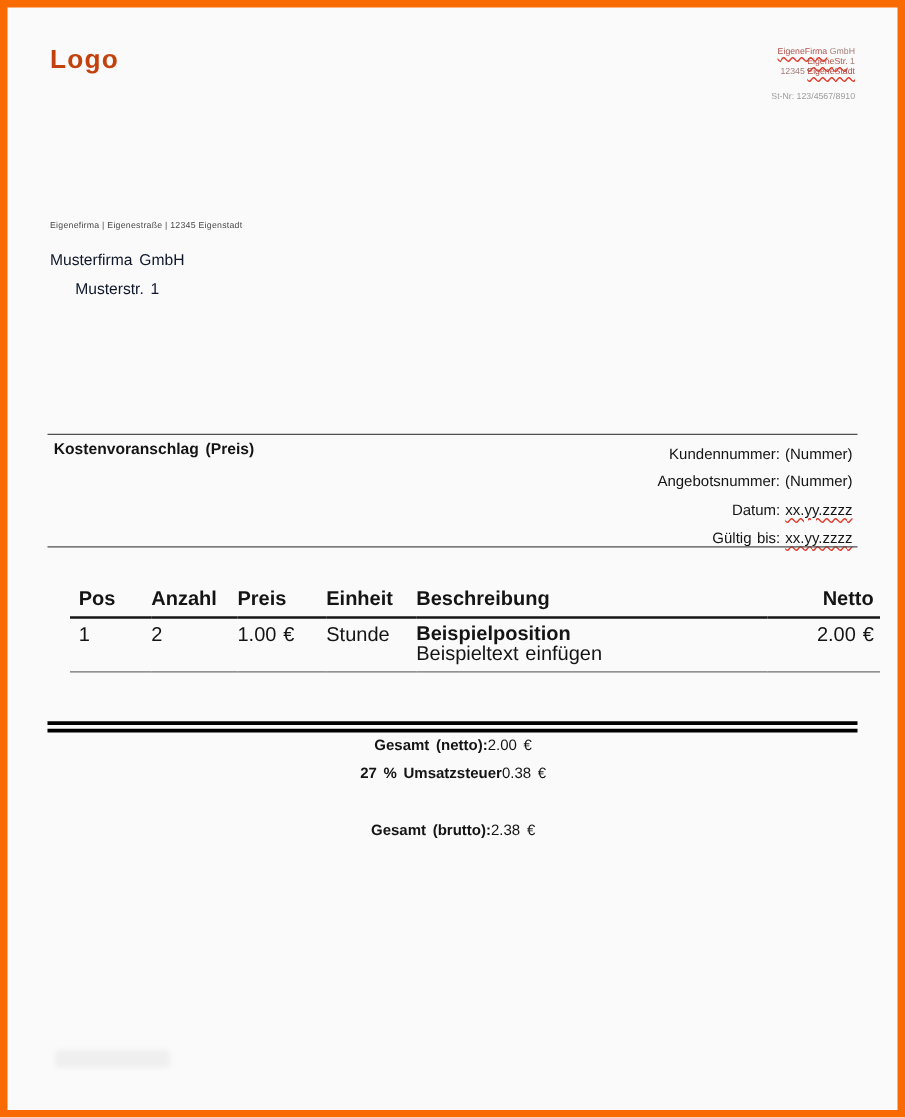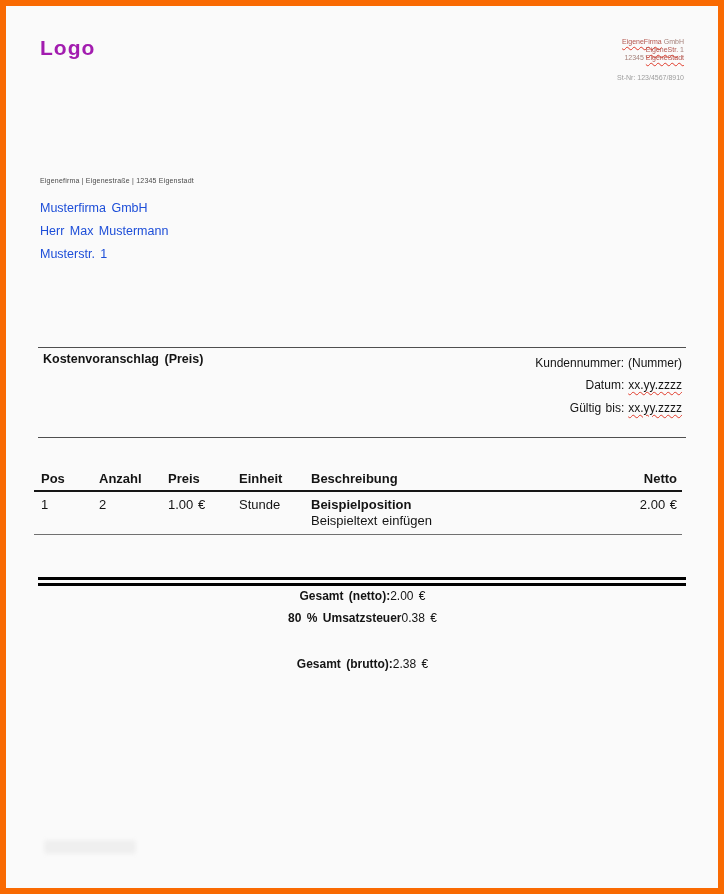--- a/index.html
+++ b/index.html
@@ -19,21 +19,21 @@
     position:absolute;inset:0;
     border:6px solid var(--accent);
     pointer-events:none;
     z-index:50;
   }
   .abs{position:absolute;}
 
   
   .logo{
     left:40px;top:36px;
-    font-size:21px;font-weight:bold;color:#a21caf;letter-spacing:1px;
+    font-size:21px;font-weight:bold;color:#c2410c;letter-spacing:1px;
   }
   .company-block{
     right:40px;top:38px;
     text-align:right;
     font-size:7px;line-height:8px;
     color:#a5817b;
   }
   .company-block .tax{
     margin-top:12px;color:#9c9c9c;
   }
@@ -48,21 +48,21 @@
   .gap{margin-left:2px;}
 
   
   .sender-line{
     left:40px;top:177px;
     font-size:7px;color:#4a4a4a;letter-spacing:.2px;
   }
   .recipient{
     left:40px;top:197px;
     font-size:12.5px;line-height:23px;
-    word-spacing:2px;color:#1d4ed8;
+    word-spacing:2px;color:#0f172a;text-align:center;
   }
 
   
   .rule{left:38px;width:648px;background:#4f4f4f;height:1px;}
   .rule-1{top:347px;}
   .rule-2{top:437px;}
   .dbl{left:38px;width:648px;height:3px;background:#000;}
   .dbl-1{top:577px;}
   .dbl-2{top:583px;}
 
@@ -73,24 +73,24 @@
   }
   .info-block{
     right:42px;top:352px;
     display:flex;flex-direction:column;align-items:flex-end;
     font-size:12px;line-height:22.4px;word-spacing:1px;
   }
   .info-block .val{margin-left:4px;}
 
   
   table.items{
-    left:34px;top:471px;width:648px;
+    left:56px;top:471px;width:648px;
     position:absolute;
     border-collapse:collapse;
-    font-size:13px;word-spacing:1px;
+    font-size:16px;word-spacing:1px;
   }
   table.items th{
     text-align:left;font-weight:bold;
     padding:0 0 4px 0;
     border-bottom:2px solid #161616;
     white-space:nowrap;
   }
   table.items th:first-child{padding-left:7px;}
   table.items th.num,table.items td.num{text-align:right;padding-right:5px;}
   table.items td{
@@ -134,30 +134,30 @@
     <div><span class="spell">EigeneFirma</span><span class="gap">GmbH</span></div>
     <div><span class="spell">EigeneStr.</span><span class="gap">1</span></div>
     <div><span>12345</span><span class="spell gap">EigeneStadt</span></div>
     <div class="tax">St-Nr: 123/4567/8910</div>
   </div>
 
   <div class="abs sender-line">Eigenefirma | Eigenestraße | 12345 Eigenstadt</div>
 
   <div class="abs recipient">
     <div>Musterfirma GmbH</div>
-    <div>Herr Max Mustermann</div>
     <div>Musterstr. 1</div>
   </div>
 
   <div class="abs rule rule-1"></div>
 
   <div class="abs doc-title">Kostenvoranschlag (Preis)</div>
 
   <div class="abs info-block">
     <div><span>Kundennummer:</span><span class="val">(Nummer)</span></div>
+    <div><span>Angebotsnummer:</span><span class="val">(Nummer)</span></div>
     <div><span>Datum:</span><span class="val spell">xx.yy.zzzz</span></div>
     <div><span>Gültig bis:</span><span class="val spell">xx.yy.zzzz</span></div>
   </div>
 
   <div class="abs rule rule-2"></div>
 
   <table class="items">
     <colgroup>
       <col style="width:65px">
         <col style="width:69px">
@@ -192,21 +192,21 @@
   </table>
 
   <div class="abs dbl dbl-1"></div>
   <div class="abs dbl dbl-2"></div>
 
   <div class="abs total-row row-net">
     <span class="t-label">Gesamt (netto):</span>
     <span>2.00 €</span>
   </div>
   <div class="abs total-row row-tax">
-    <span class="t-label">80 % Umsatzsteuer</span>
+    <span class="t-label">27 % Umsatzsteuer</span>
     <span>0.38 €</span>
   </div>
   <div class="abs total-row row-gross">
     <span class="t-label">Gesamt (brutto):</span>
     <span>2.38 €</span>
   </div>
 
   <div class="abs watermark"></div>
 
 </div>

